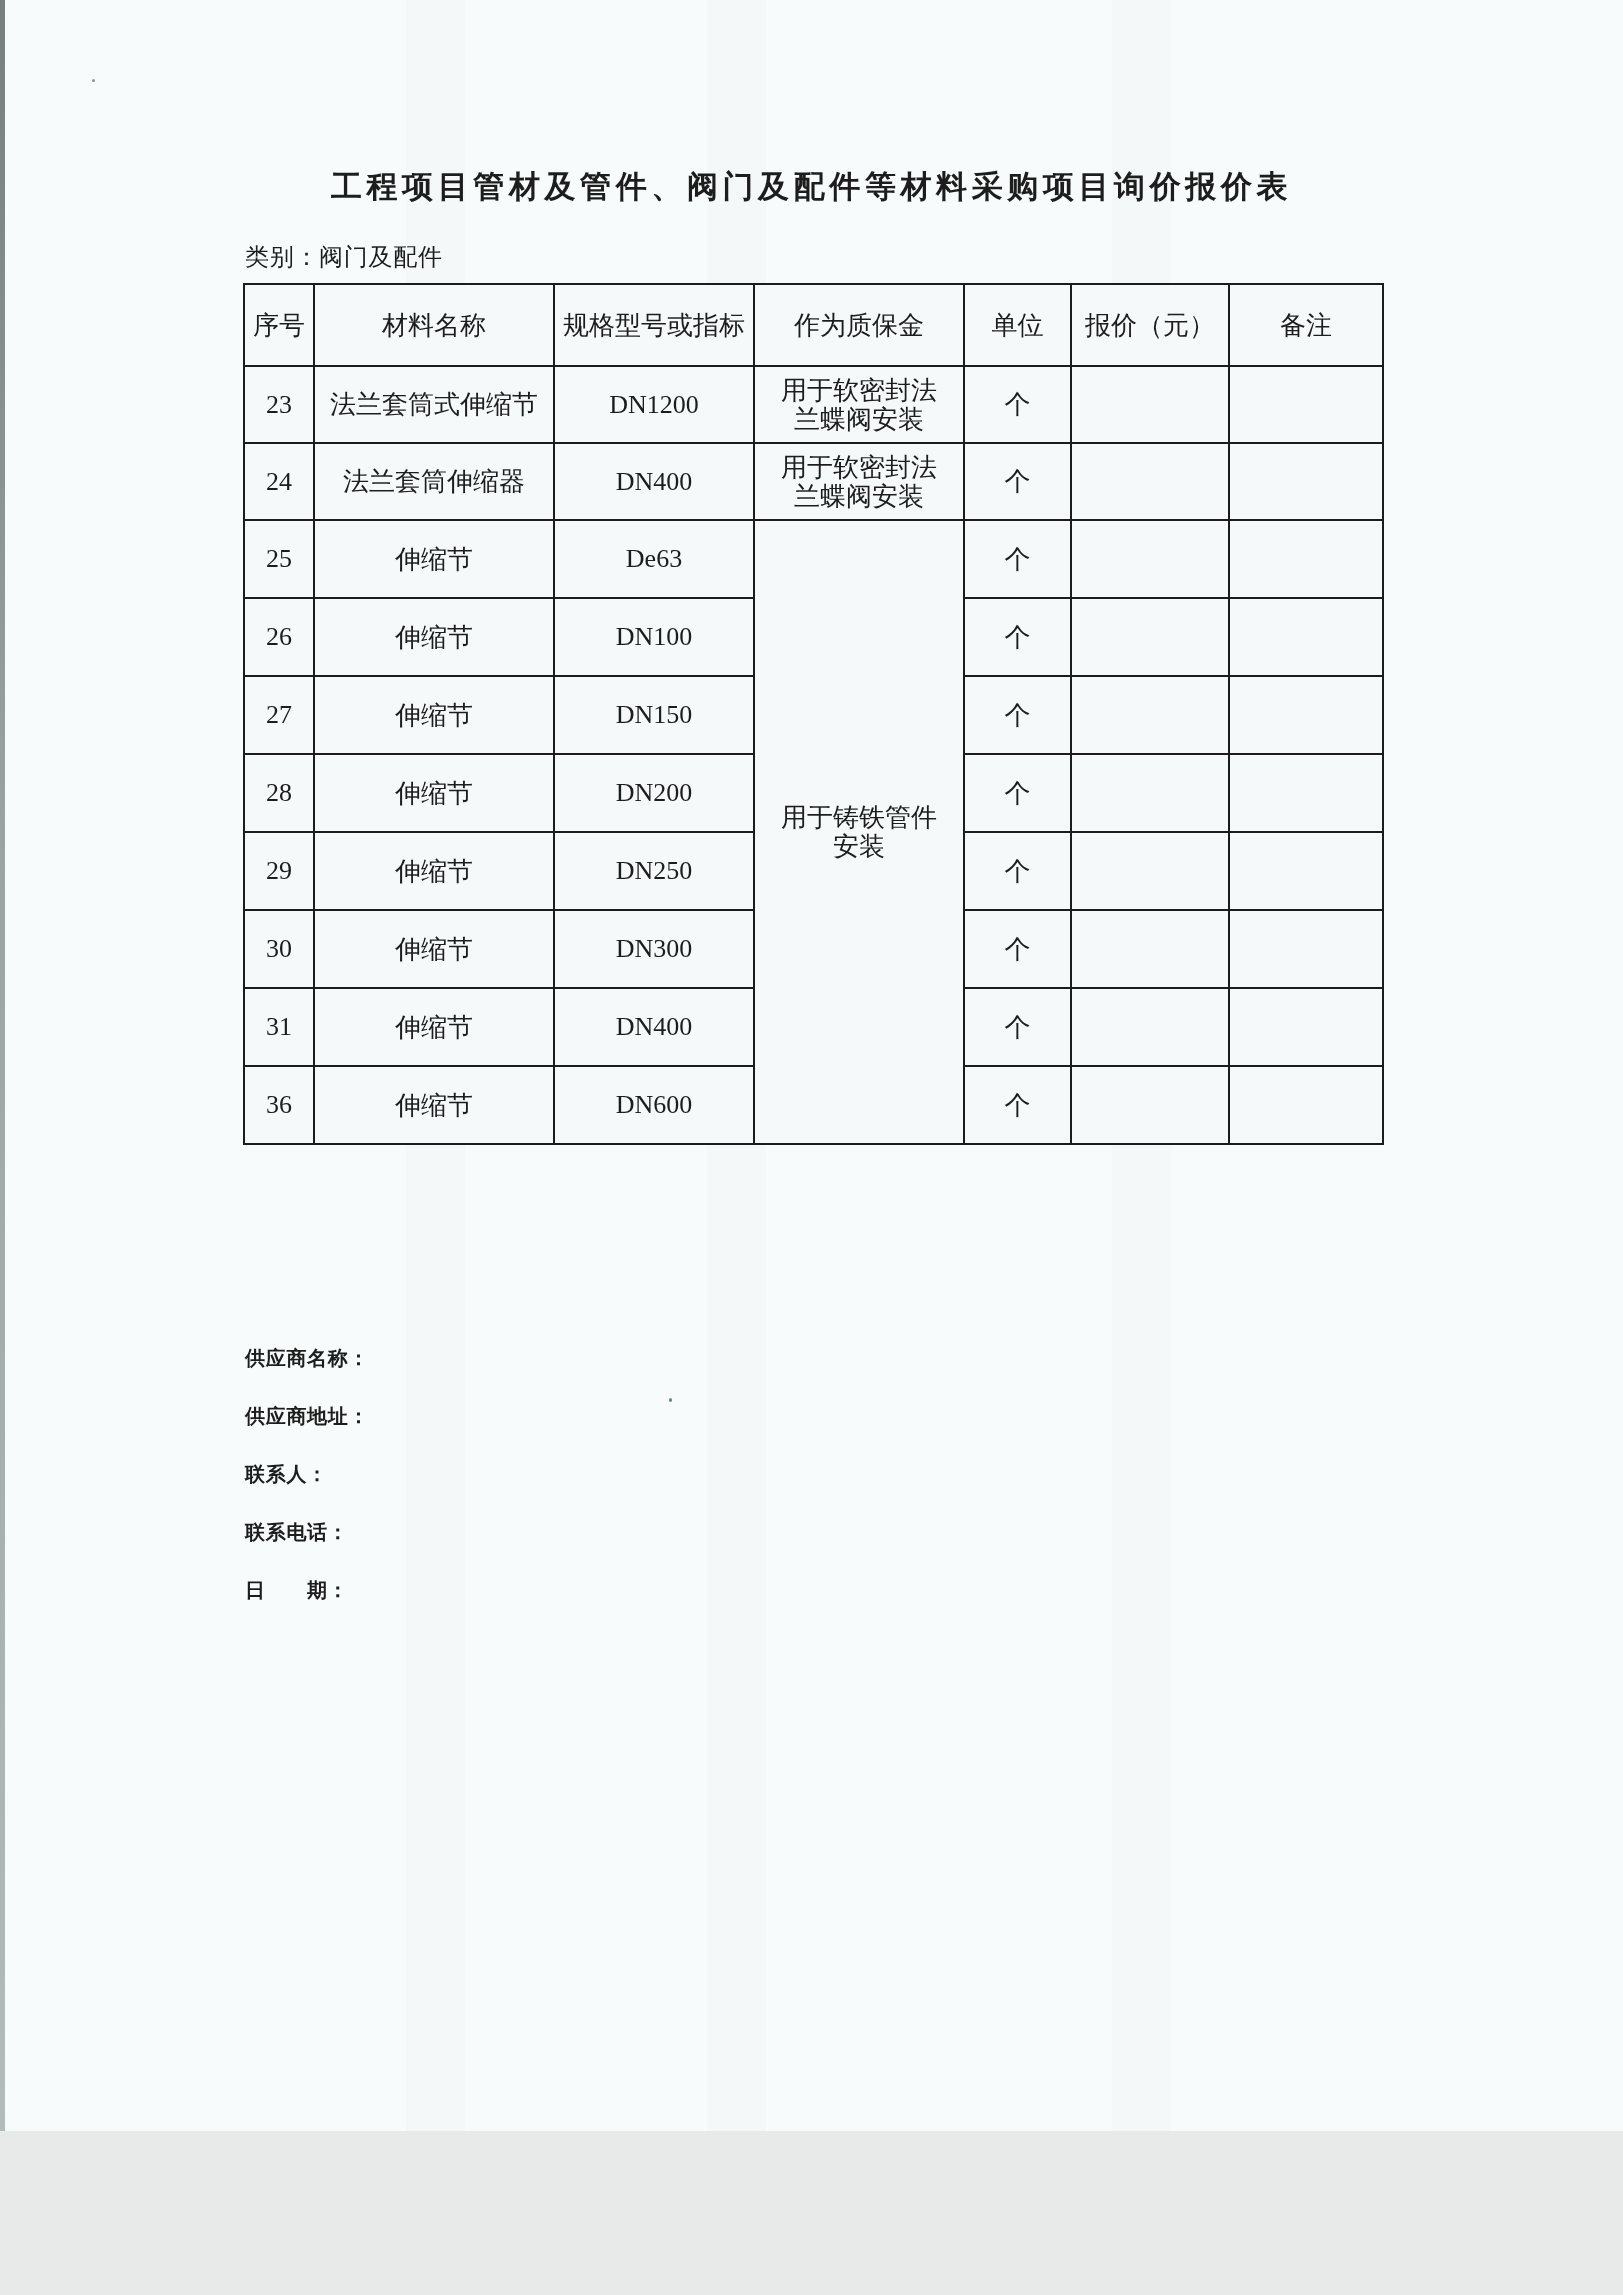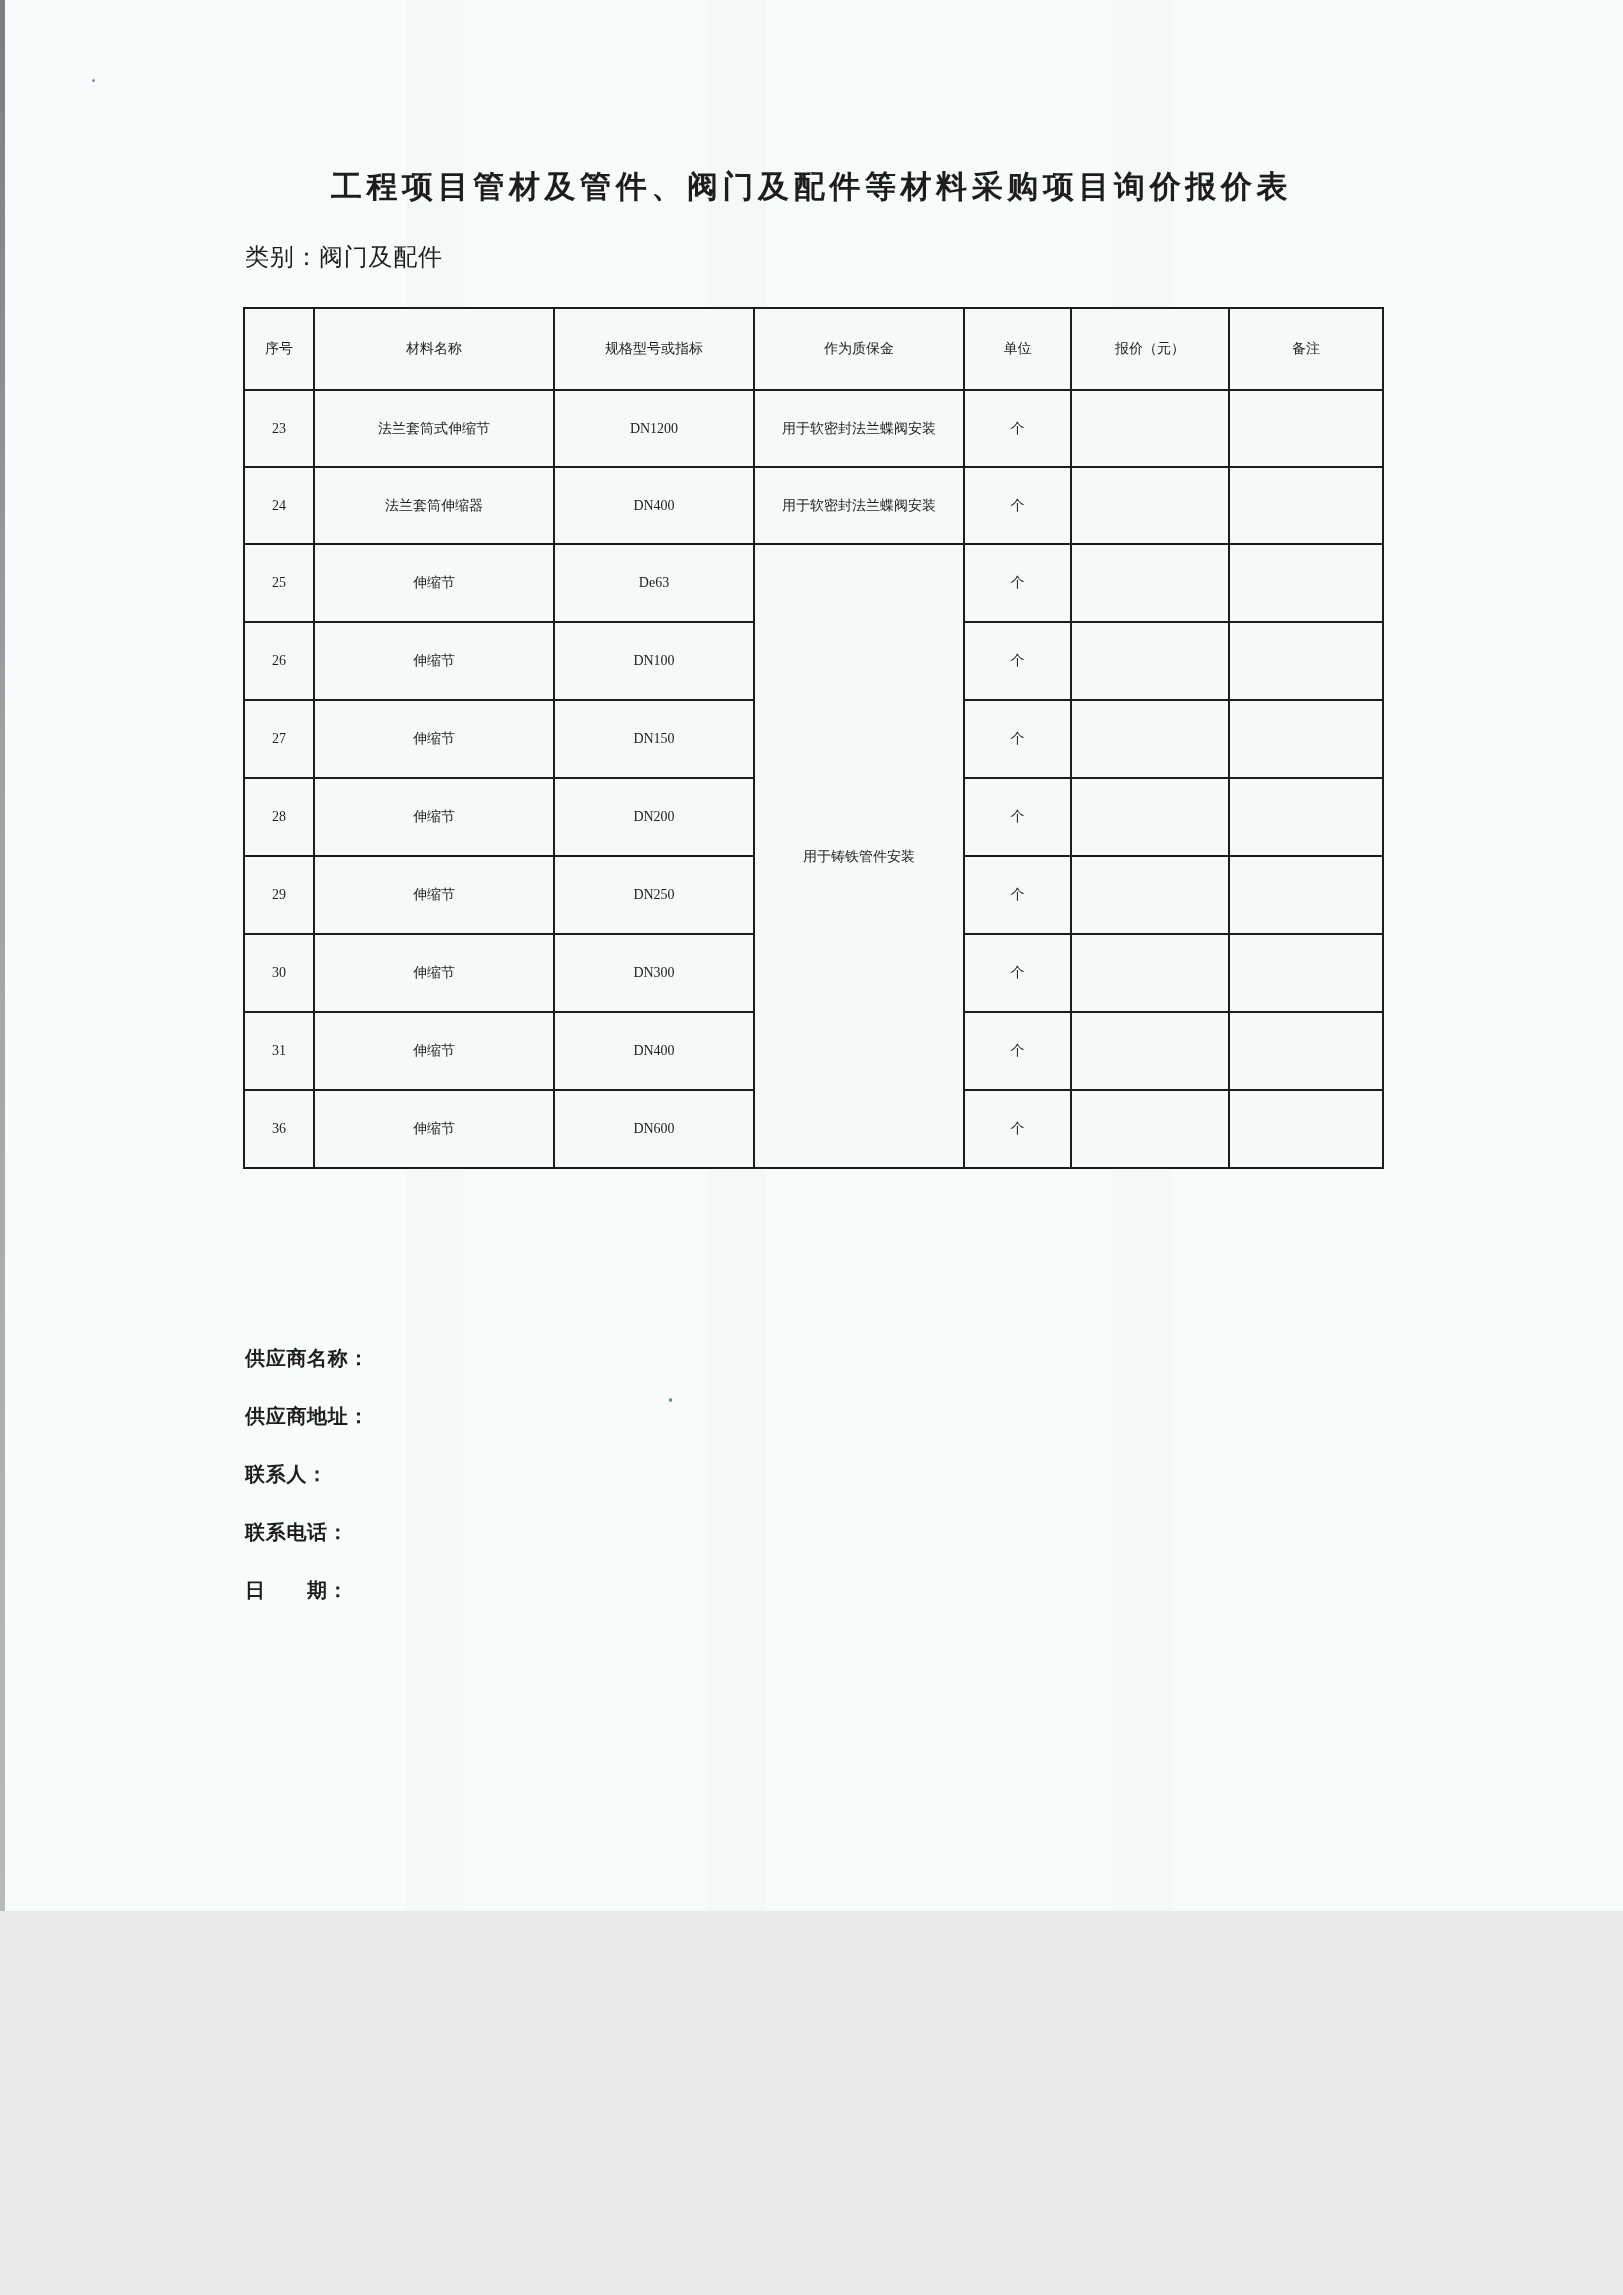--- a/index.html
+++ b/index.html
@@ -1,18 +1,18 @@
 <!DOCTYPE html>
 <html style="font-size:10.5px"><head>
 <meta charset="utf-8">
 <style>
   html, body { margin: 0; padding: 0; background: #e8eaea; }
   .page {
     position: relative;
-    width: 1623px; height: 1911px;
+    width: 1623px; height: 2131px;
     margin: 0 auto;
     background: #f8fbfb;
     font-family: "Liberation Serif", "DejaVu Serif", serif;
     color: #1d1d1d;
     overflow: hidden;
   }
   .edge-strip {
     position: absolute; left: 0; top: 0; width: 4.6px; height: 100%;
     background: linear-gradient(180deg, #62686a 0%, #8d9494 40%, #a9b0b0 100%);
     opacity: .85;
@@ -25,24 +25,24 @@
     position: absolute; left: 0; right: 0; top: 168px;
     margin: 0; text-align: center;
     font-size: 31px; line-height: 38px; font-weight: bold;
     letter-spacing: 4.6px; white-space: nowrap;
   }
   .category {
     position: absolute; left: 245px; top: 246px;
     font-size: 24px; line-height: 23.6px; letter-spacing: 0.7px;
   }
   .qtable {
-    position: absolute; left: 243px; top: 307px;
+    position: absolute; left: 243px; top: 283px;
     width: 1139px;
     border-collapse: collapse; table-layout: fixed;
-    font-size: 14px;
+    font-size: 26px;
   }
   .qtable th, .qtable td {
     border-left: 2px solid #1c1c1c; border-right: 2px solid #1c1c1c;
     border-top: 2.6px solid #1c1c1c; border-bottom: 2.6px solid #1c1c1c;
     text-align: center; vertical-align: middle;
     font-weight: normal; padding: 0;
     background: #f6f9fa;
   }
   .qtable { border: 2.6px solid #1c1c1c; }
   .c-no { width: 70px; } .c-name { width: 240px; } .c-spec { width: 200px; }

